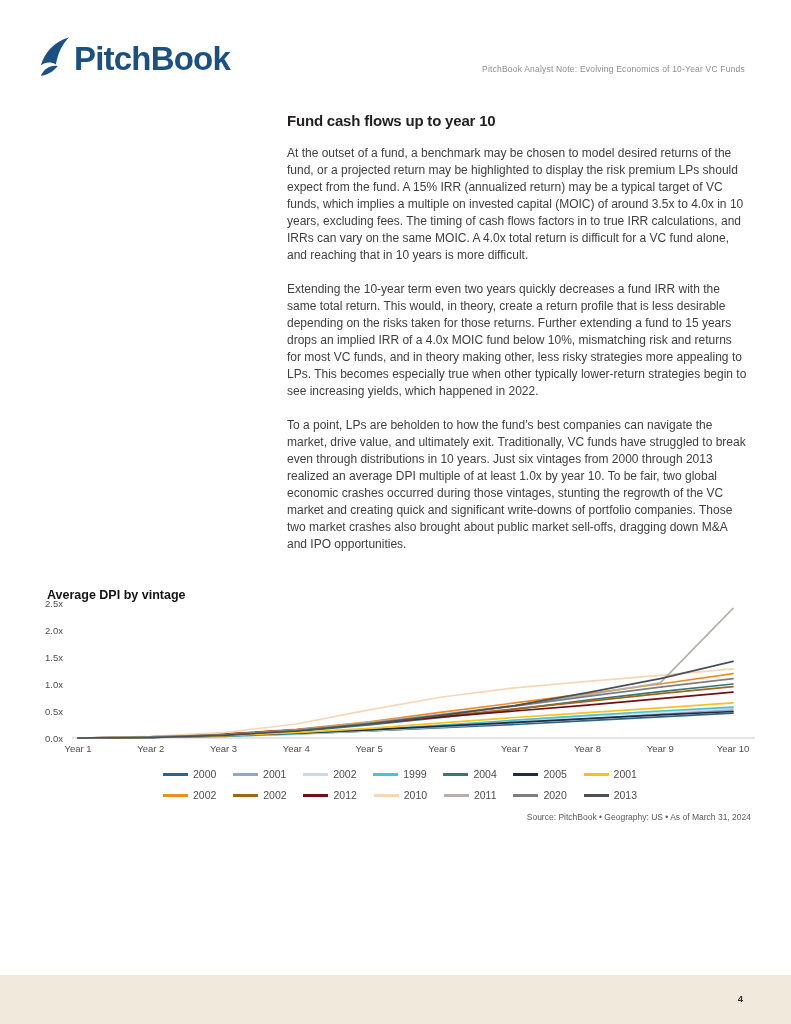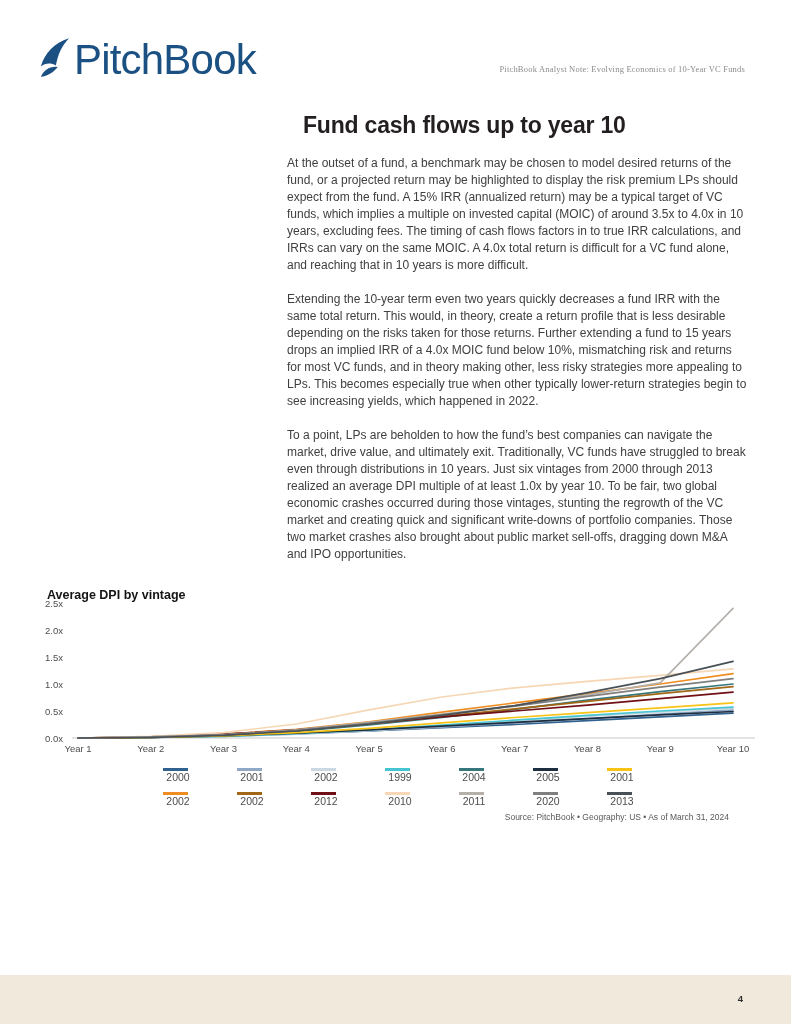--- a/index.html
+++ b/index.html
@@ -1,39 +1,39 @@
 <!DOCTYPE html>
 <html><head>
 <meta charset="utf-8">
 <style>
   html,body{margin:0;padding:0;}
   body{background:#ffffff;font-family:"Liberation Sans", sans-serif;}
   .page{position:relative;width:791px;height:1024px;background:#ffffff;overflow:hidden;}
 
   .logo{position:absolute;left:38px;top:36px;display:flex;align-items:center;}
   .logo-mark{margin-right:4px;}
-  .logo-text{font-size:42px;font-weight:normal;color:#1b5083;letter-spacing:-0.8px;}
+  .logo-text{font-size:33px;font-weight:bold;color:#1b5083;letter-spacing:-0.8px;}
 
-  .note-title{position:absolute;right:46px;top:64px;font-size:8.5px;color:#8c8c8c;letter-spacing:0.2px;font-family:Liberation Serif, serif;}
+  .note-title{position:absolute;right:46px;top:64px;font-size:8.5px;color:#8c8c8c;letter-spacing:0.2px;}
 
   .content{position:absolute;left:287px;top:112px;width:460px;}
-  .content h1{margin:0 0 16px 16px;font-size:23px;font-weight:bold;color:#231f20;letter-spacing:-0.2px;}
+  .content h1{margin:0 0 16px 0;font-size:15px;font-weight:bold;color:#231f20;letter-spacing:-0.2px;}
   .content p{margin:0 0 17px 0;font-size:12px;line-height:17px;color:#404041;}
 
   .chart-title{position:absolute;left:47px;top:568px;font-size:12.5px;font-weight:bold;color:#141414;margin-top:20px;}
   .chart-wrap{position:absolute;left:0;top:588px;width:791px;height:172px;}
   .chart-wrap svg{display:block;}
 
   .legend{position:absolute;left:163px;top:768px;width:474px;}
   .legend-row{display:flex;justify-content:space-between;margin-bottom:9px;}
-  .legend-item{display:flex;align-items:center;flex-direction:column;}
+  .legend-item{display:flex;align-items:center;}
   .legend-swatch{width:25px;height:3px;margin-right:5px;}
   .legend-label{font-size:10.5px;color:#4d4d4d;}
 
-  .source-line{position:absolute;right:62px;top:812px;font-size:8.5px;color:#58595b;}
+  .source-line{position:absolute;right:40px;top:812px;font-size:8.5px;color:#58595b;}
 
   .footer{position:absolute;left:0;top:975px;width:791px;height:49px;background:#f1e9dc;}
   .page-number{position:absolute;right:48px;top:18px;font-size:9.5px;font-weight:bold;color:#2d2d2d;}
 </style>
 </head>
 <body>
 
 <div class="page">
 
   <div class="logo">

